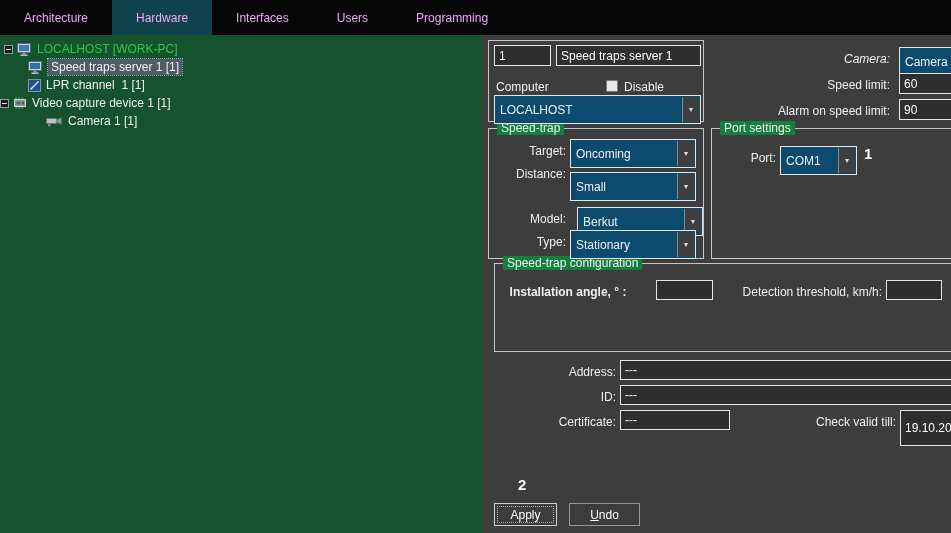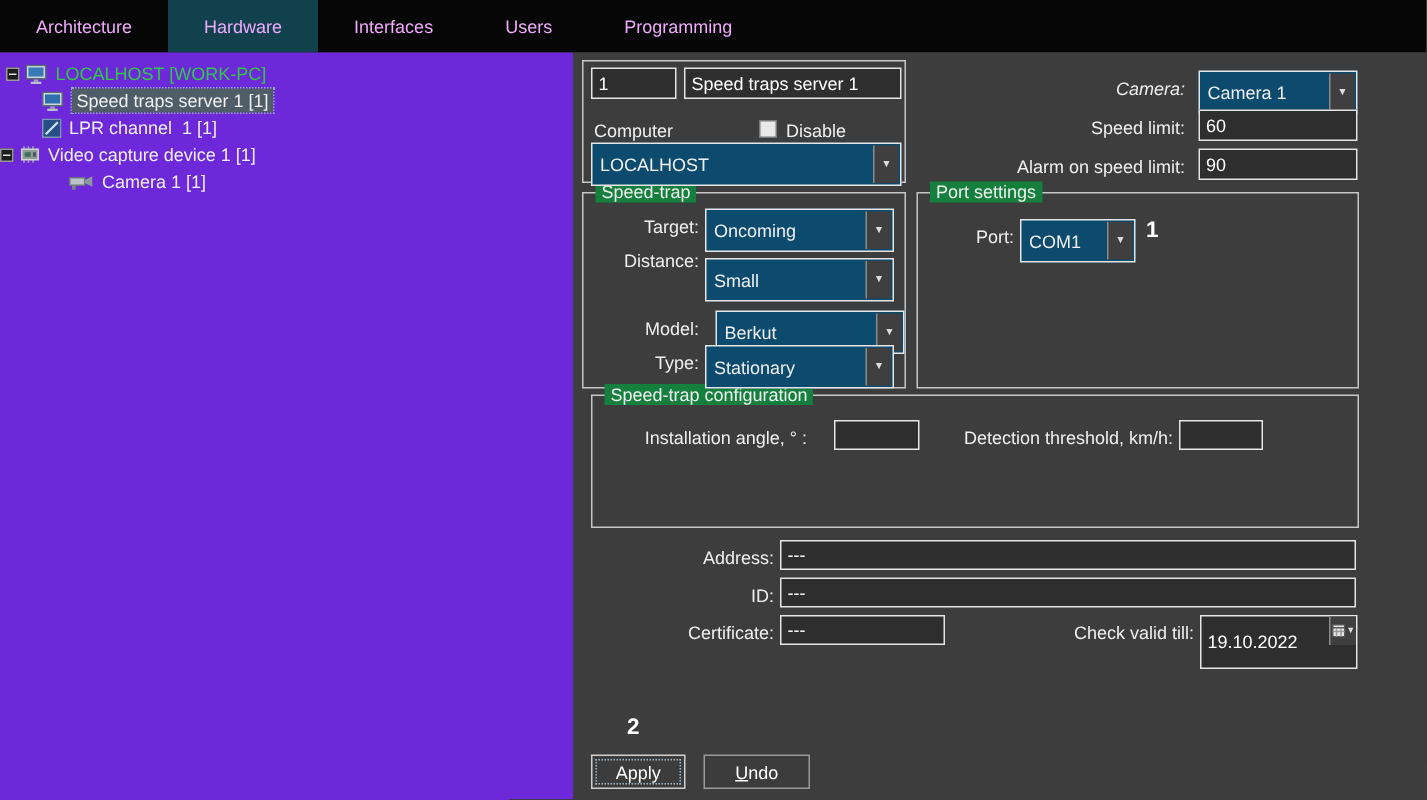--- a/index.html
+++ b/index.html
@@ -14,21 +14,21 @@
   }
   .screen{position:relative;width:951px;height:533px;overflow:hidden;background:#3d3d3d;}
 
   
   .topbar{height:35px;background:#060606;display:flex;align-items:stretch;}
   .tab{display:flex;align-items:center;padding:0 24px;color:#f0abfc;cursor:default;}
   .tab.active{background:var(--tab-active-bg);}
 
   
   .main{display:flex;height:498px;}
-  .tree{width:382px;background:#6d28d9;padding-top:5px;flex:none;}
+  .tree{width:482px;background:#14532d;padding-top:5px;flex:none;}
   .tree-row{height:18px;display:flex;align-items:center;}
   .expander{width:9px;height:9px;border:1px solid #9a9a9a;background:#1c1c1c;
     display:inline-flex;align-items:center;justify-content:center;flex:none;}
   .minus{width:5px;height:1px;background:#e0e0e0;}
   .ticon{display:inline-flex;align-items:center;margin-left:4px;flex:none;}
   .tlabel{margin-left:5px;white-space:pre;}
   .tlabel.green{color:var(--tree-green);}
   .tlabel.selected{background:var(--selection-bg);outline:1px dotted #93a9b6;padding:1px 3px;}
 
   .panel{position:relative;flex:1;background:#3d3d3d;}
@@ -199,21 +199,21 @@
         <span class="dd-arrow">▼</span>
       </div>
 
       <div class="lbl" style="left:238px;top:113px;width:56px;text-align:right;">Port:</div>
       <div class="dd" style="left:298px;top:111px;width:77px;">
         <span>COM1</span>
         <span class="dd-arrow">▼</span>
       </div>
       <div class="annotation" style="left:382px;top:110px;">1</div>
 
-      <div class="lbl" style="left:16px;top:247px;width:140px;text-align:right;">Installation angle, ° :</div>
+      <div class="lbl" style="left:16px;top:247px;width:140px;text-align:center;font-weight:bold;">Installation angle, ° :</div>
       <input class="tb" style="left: 174px; top: 245px; width: 57px; height: 20px;" value="">
       <div class="lbl" style="left:244px;top:247px;width:156px;text-align:right;">Detection threshold, km/h:</div>
       <input class="tb" style="left: 404px; top: 245px; width: 56px; height: 20px;" value="">
 
       <div class="lbl" style="left:34px;top:327px;width:100px;text-align:right;">Address:</div>
       <input class="tb" style="left: 138px; top: 325px; width: 384px; height: 20px;" value="---">
 
       <div class="lbl" style="left:34px;top:352px;width:100px;text-align:right;">ID:</div>
       <input class="tb" style="left: 138px; top: 350px; width: 384px; height: 20px;" value="---">
 

